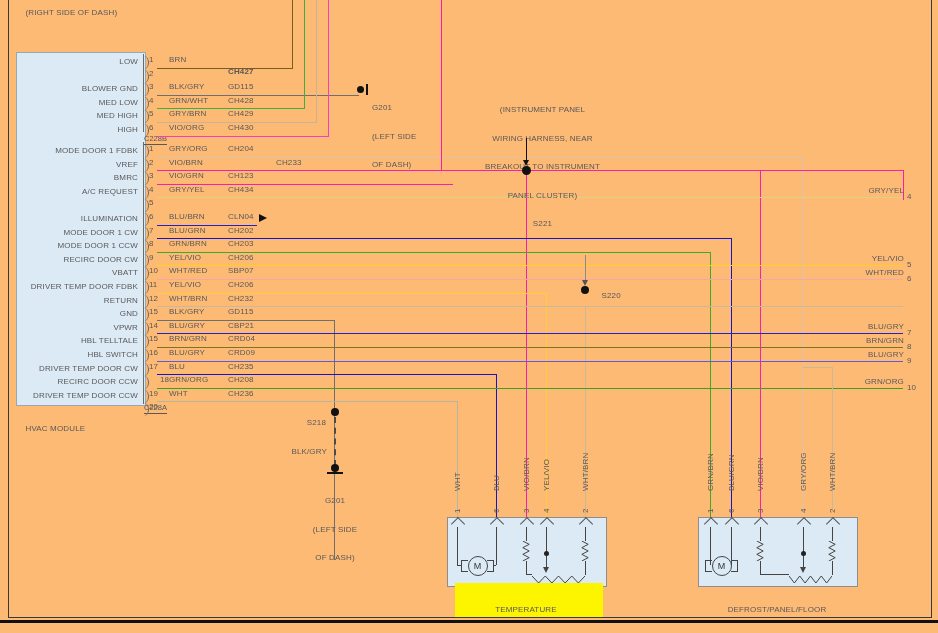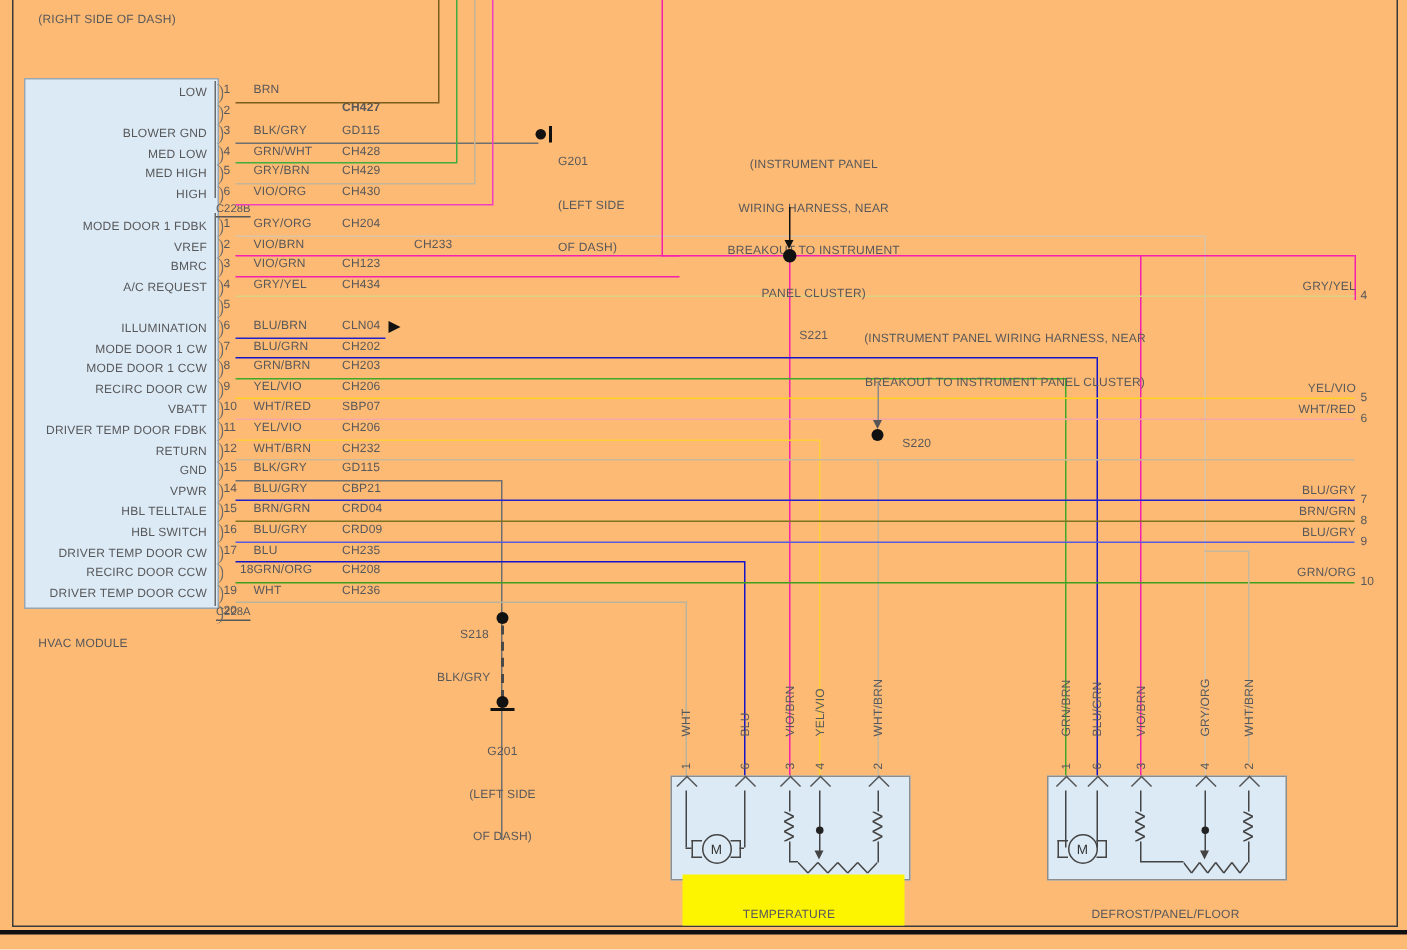--- a/index.html
+++ b/index.html
@@ -236,24 +236,20 @@
     <div>(INSTRUMENT PANEL</div>
     <div>WIRING HARNESS, NEAR</div>
     <div>BREAKOUT TO INSTRUMENT</div>
     <div>PANEL CLUSTER)</div>
     <div>S221</div>
   </div>
   <div class="blackline" style="left:526px;top:138px;width:1px;height:24px;background:#111;"></div>
   <div class="arrowD" style="left:523px;top:160px;"></div>
   <div class="dot" style="left:522px;top:166px;width:9px;height:9px;"></div>
 
-  <div class="abs txt c" style="left:560px;top:202px;width:220px;">
-    <div>(INSTRUMENT PANEL WIRING HARNESS, NEAR</div>
-    <div>BREAKOUT TO INSTRUMENT PANEL CLUSTER)</div>
-  </div>
 
   <div class="blackline" style="left:585px;top:255px;width:1px;height:27px;background:#8a8a8a;"></div>
   <div class="arrowD" style="left:582px;top:280px;border-top-color:#555;"></div>
   <div class="abs txt" style="left:592px;top:281px;">
     <span>S220</span>
   </div>
   <div class="dot" style="left:581px;top:286px;width:8px;height:8px;"></div>
 
   <div class="arrowR" style="left:259px;top:214px;"></div>
 

